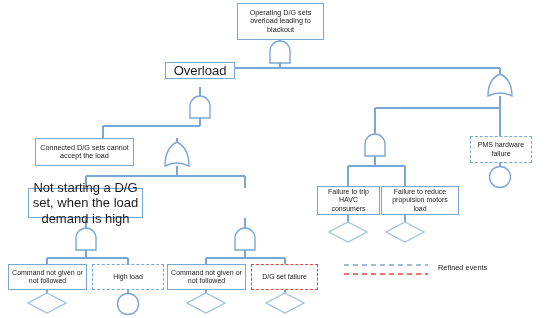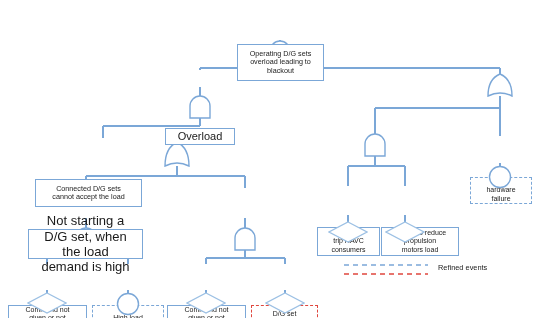--- a/index.html
+++ b/index.html
@@ -22,22 +22,21 @@
   }
   .node{
     position:absolute;
     box-sizing:border-box;
     display:flex;
     align-items:center;
     justify-content:center;
     text-align:center;
     line-height:1.18;
     background:#ffffff;
-    padding:2px 11px;
-    margin-top:41px;
+    padding:2px 3px;
   }
   .node.solid{ border:1px solid #7ba7d7; }
   .node.dashed-blue{ border:1px dashed #7ba7d7; }
   .node.dashed-red{ border:1px dashed #e0473e; color:#1a1a1a; }
   .gate{ position:absolute; }
   .sym{ position:absolute; }
   .legend-label{
     position:absolute;
     white-space:nowrap;
   }
@@ -133,25 +132,25 @@
   <svg class="gate" style="left:68px;top:227px;" width="36" height="24" viewBox="0 0 36 24">
     <path d="M8 23 L8 11 A10 10 0 0 1 28 11 L28 23 Z" fill="#ffffff" stroke="#7ba7d7" stroke-width="1.4"></path>
   </svg>
 
   <svg class="gate" style="left:227px;top:227px;" width="36" height="24" viewBox="0 0 36 24">
     <path d="M8 23 L8 11 A10 10 0 0 1 28 11 L28 23 Z" fill="#ffffff" stroke="#7ba7d7" stroke-width="1.4"></path>
   </svg>
 
   <div class="node solid" style="left:237px;top:3px;width:87px;height:37px;font-size:7.2px;">Operating D/G sets overload leading to blackout</div>
 
-  <div class="node solid" style="left:165px;top:87px;width:70px;height:17px;font-size:11px;">Overload</div>
+  <div class="node solid" style="left:165px;top:62px;width:70px;height:17px;font-size:13px;">Overload</div>
 
   <div class="node dashed-blue" style="left:470px;top:136px;width:62px;height:27px;font-size:7px;">PMS hardware failure</div>
 
-  <div class="node solid" style="left:35px;top:138px;width:107px;height:28px;font-size:7.2px;">Connected D/G sets cannot accept the load</div>
+  <div class="node solid" style="left:35px;top:138px;width:99px;height:28px;font-size:7.2px;">Connected D/G sets cannot accept the load</div>
 
   <div class="node solid" style="left:28px;top:188px;width:115px;height:30px;font-size:13px;">Not starting a D/G set, when the load demand is high</div>
 
 
   <div class="node solid" style="left:317px;top:186px;width:63px;height:29px;font-size:7px;">Failure to trip HAVC consumers</div>
 
   <div class="node solid" style="left:381px;top:186px;width:78px;height:29px;font-size:7px;">Failure to reduce propulsion motors load</div>
 
   <div class="node solid" style="left:8px;top:264px;width:79px;height:26px;font-size:7px;">Command not given or not followed</div>
 

